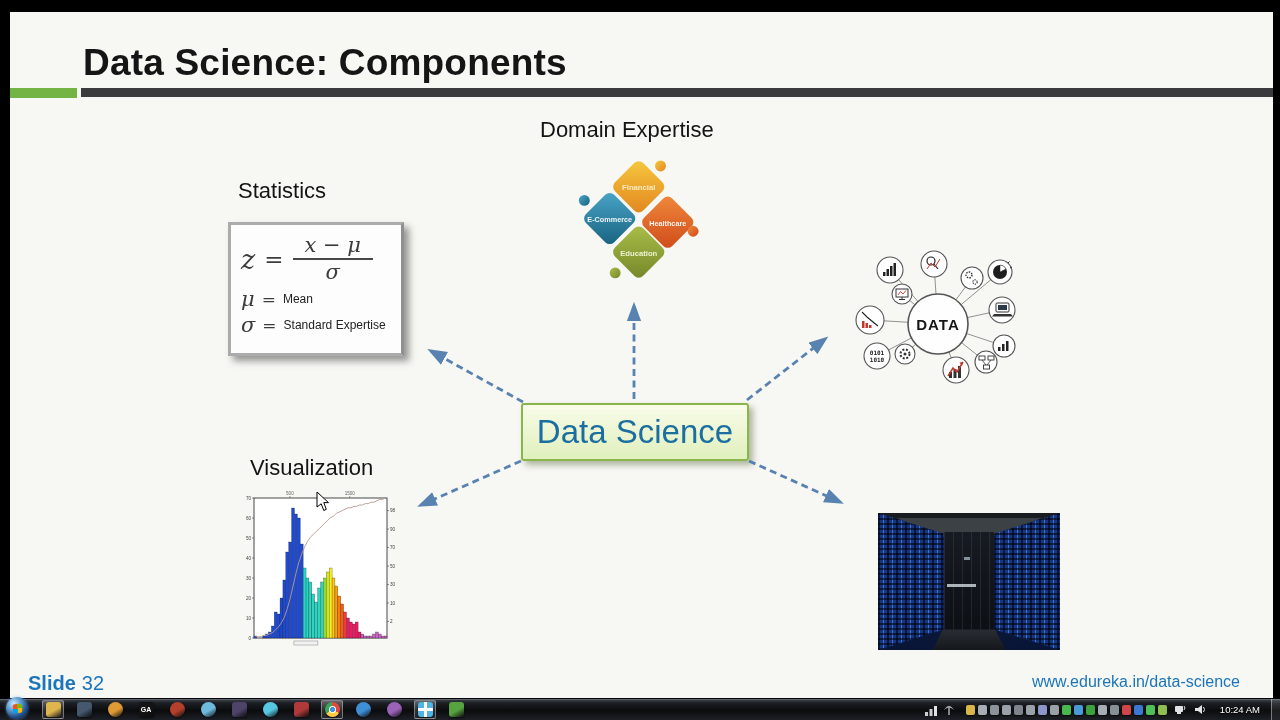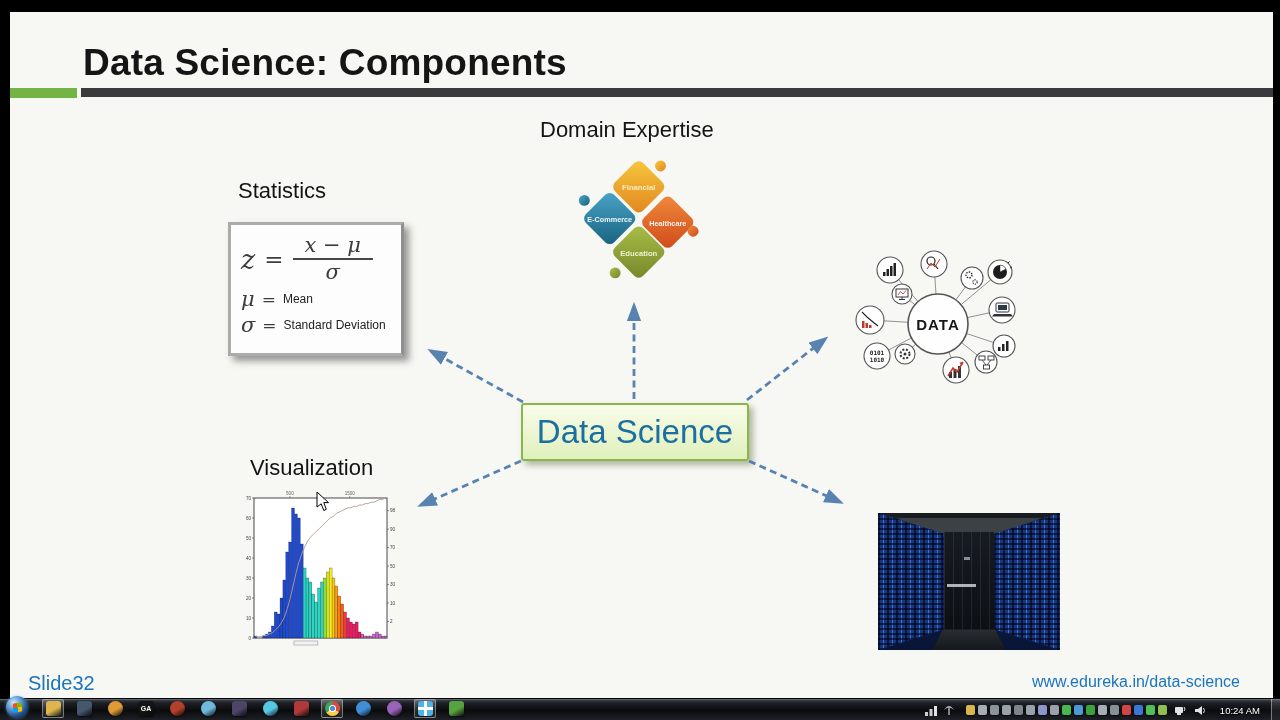--- a/index.html
+++ b/index.html
@@ -37,26 +37,26 @@
 .srv-top{position:absolute;left:0;top:0;width:100%;height:6px;background:#1a1d20}
 .srv-ceil{position:absolute;left:0;top:5px;width:100%;height:18px;background:#3c4146;clip-path:polygon(10% 0,90% 0,64% 100%,36% 100%)}
 .srv-left{position:absolute;left:0;top:0;bottom:0;width:36%;background:repeating-linear-gradient(180deg,rgba(0,0,0,.55) 0 2px,rgba(0,0,0,0) 2px 5px),repeating-linear-gradient(90deg,#0b1742 0 2px,#16367e 2px 5px,#3e6fd4 5px 6px,#16367e 6px 9px);clip-path:polygon(0 0,100% 15%,100% 85%,0 100%)}
 .srv-right{position:absolute;right:0;top:0;bottom:0;width:36%;background:repeating-linear-gradient(180deg,rgba(0,0,0,.55) 0 2px,rgba(0,0,0,0) 2px 5px),repeating-linear-gradient(90deg,#0b1742 0 2px,#16367e 2px 5px,#3e6fd4 5px 6px,#16367e 6px 9px);clip-path:polygon(0 15%,100% 0,100% 100%,0 85%)}
 .srv-mid{position:absolute;left:36%;right:36%;top:14%;bottom:12%;background:repeating-linear-gradient(90deg,rgba(130,140,150,.16) 0 1px,transparent 1px 9px),linear-gradient(#171b22,#0c0f14)}
 .srv-bar{position:absolute;left:38%;top:52%;width:16%;height:3px;background:#c8d0d6;opacity:.85}
 .srv-sign{position:absolute;left:47%;top:32%;width:6px;height:3px;background:#9fb0ba;opacity:.8}
 .srv-floor{position:absolute;left:30%;right:30%;bottom:0;height:15%;background:linear-gradient(#2a2e34,#14171b);clip-path:polygon(14% 0,86% 0,100% 100%,0 100%)}
 
 .slidenum{position:absolute;left:28px;top:672px;font-size:20px;color:var(--link-blue,#1b75bc)}
-.slidenum b{font-weight:400;}
+.slidenum b{font-weight:700;margin-right:6px}
 .url{position:absolute;right:40px;top:673px;font-size:16px;color:var(--link-blue,#1b75bc)}
 
 .arrows{position:absolute;left:0;top:0;width:1280px;height:720px;pointer-events:none}
 
-.taskbar{position:absolute;left:0;top:698px;width:1280px;height:22px;display:flex;align-items:flex-start;background:linear-gradient(180deg,#41474f 0,#1b1e23 20%,#0b0c0e 55%,#1d2026 100%);border-top:1px solid #04050a;box-shadow:inset 0 1px 0 rgba(255,255,255,.18)}
+.taskbar{position:absolute;left:0;top:698px;width:1280px;height:22px;display:flex;align-items:center;background:linear-gradient(180deg,#41474f 0,#1b1e23 20%,#0b0c0e 55%,#1d2026 100%);border-top:1px solid #04050a;box-shadow:inset 0 1px 0 rgba(255,255,255,.18)}
 .orb{width:22px;height:22px;margin:-3px 0 0 6px;border-radius:50%;background:radial-gradient(circle at 35% 30%,#cfe9ff 0%,#6aa6d8 30%,#1e4e87 65%,#0a2038 100%);display:flex;align-items:center;justify-content:center;box-shadow:0 0 3px rgba(120,180,255,.6)}
 .orbflag{width:9px;height:9px;border-radius:2px;background:conic-gradient(#7eb900 0 25%,#ffb900 0 50%,#00a3ee 0 75%,#f25022 0);transform:rotate(-4deg)}
 .pinned{display:flex;gap:9px;margin-left:14px}
 .slot{width:22px;height:19px;display:flex;align-items:center;justify-content:center;border-radius:2px}
 .slot.active{border:1px solid rgba(255,255,255,.35);background:linear-gradient(rgba(255,255,255,.28),rgba(255,255,255,.05))}
 .pic{width:15px;height:15px;display:flex;align-items:center;justify-content:center;font-size:7px;color:#fff;font-weight:bold;box-shadow:0 1px 2px rgba(0,0,0,.6)}
 .round{border-radius:50%}.square{border-radius:3px}
 .chrome{border-radius:50%;position:relative}
 .cdot{position:absolute;left:4px;top:4px;width:7px;height:7px;border-radius:50%;background:radial-gradient(circle,#4a90e2 0 46%,#fff 52%)}
 .flakebg{border-radius:3px;background-image:linear-gradient(0deg,transparent 40%,#fff 40% 60%,transparent 60%),linear-gradient(90deg,transparent 40%,#fff 40% 60%,transparent 60%)}
@@ -93,21 +93,21 @@
       </span>
     </div>
     <div class="legend-row">
       <span class="lsym">μ</span>
       <span class="leq">=</span>
       <span class="llabel">Mean</span>
     </div>
     <div class="legend-row">
       <span class="lsym">σ</span>
       <span class="leq">=</span>
-      <span class="llabel">Standard Deviation</span>
+      <span class="llabel">Standard Expertise</span>
     </div>
   </div>
 
   <svg class="puzzle" viewBox="0 0 150 150">
     <defs>
       <linearGradient id="gY" x1="0" y1="0" x2="1" y2="1">
           <stop offset="0" stop-color="#f6c93e"></stop>
           <stop offset="1" stop-color="#e2851f"></stop>
         </linearGradient>
       <linearGradient id="gB" x1="0" y1="0" x2="1" y2="1">

